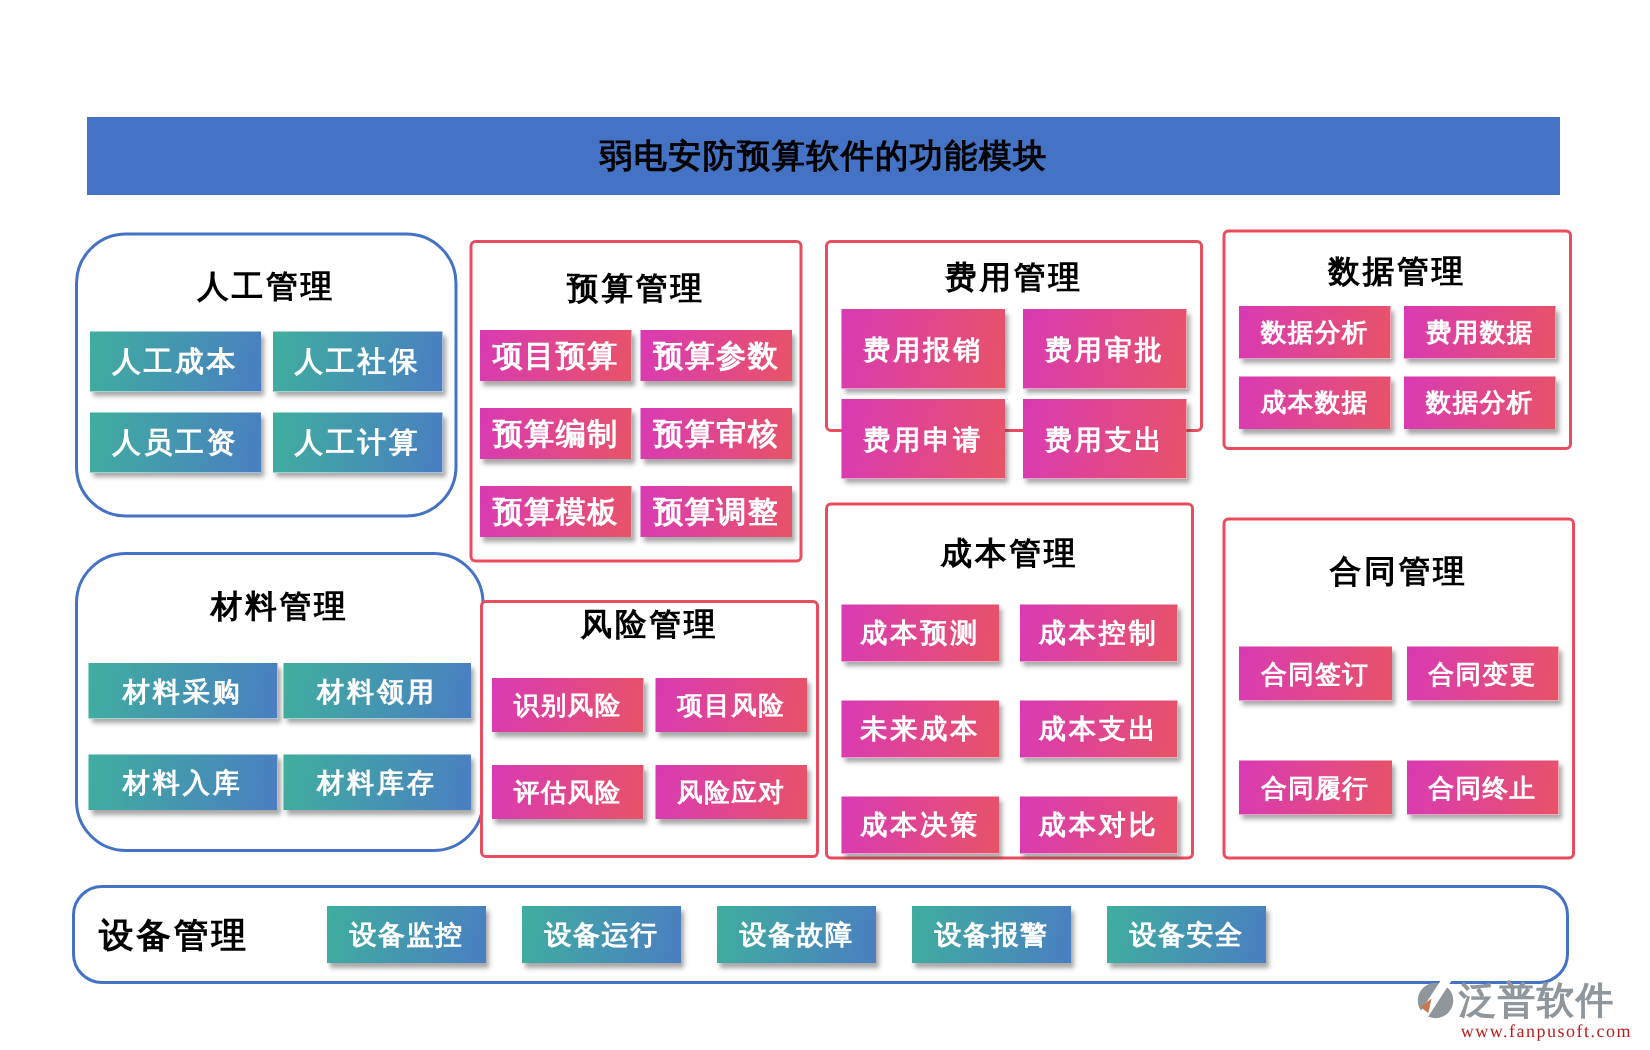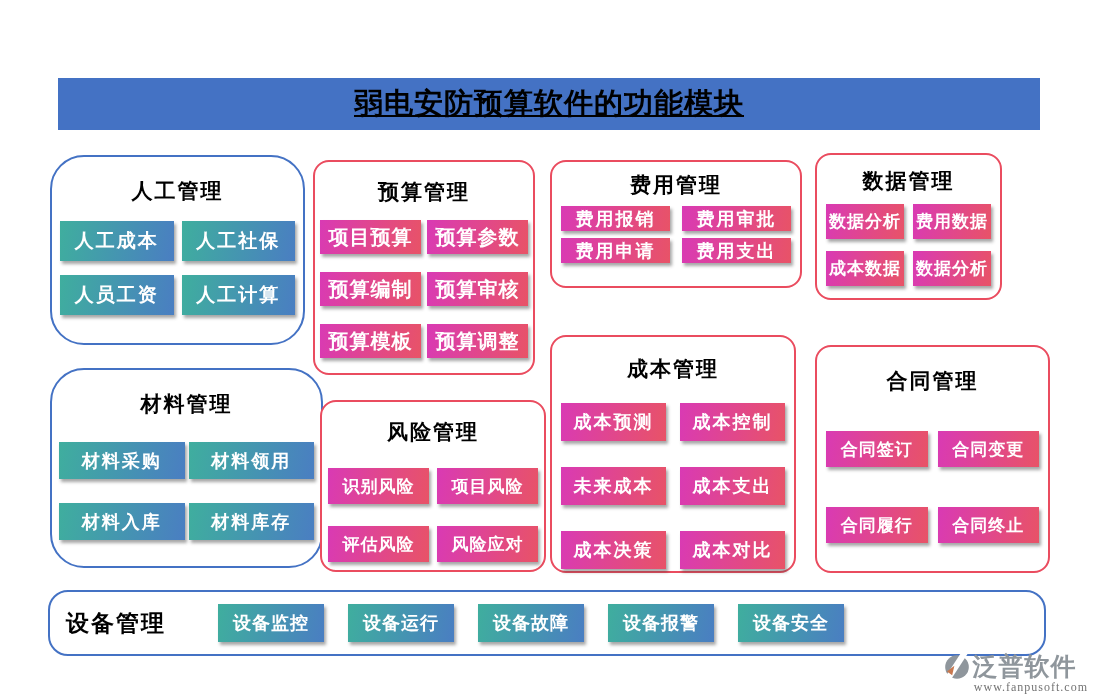--- a/index.html
+++ b/index.html
@@ -14,29 +14,29 @@
     font-family:"Liberation Serif","DejaVu Serif",serif;
   }
 
   
   .banner {
     position:absolute; left:58px; top:78px; width:982px; height:52px;
     background:var(--banner-bg,#4472c4);
     display:flex; align-items:center; justify-content:center;
   }
   .banner-title {
-    color:#000; font-size:29px; font-weight:bold; letter-spacing:1px;text-decoration:underline;
+    color:#000; font-size:22px; font-weight:bold; letter-spacing:1px;
   }
 
   
   .panel {
     position:absolute; background:#fff;
   }
   .panel.theme-blue  { border:2px solid var(--blue-border,#4472c4); border-radius:34px; }
-  .panel.theme-pink  { border:2px solid var(--pink-border,#ea4c5f); border-radius:16px; }
+  .panel.theme-pink  { border:2px solid var(--pink-border,#ea4c5f); border-radius:4px; }
   .panel-title {
     text-align:center; font-weight:bold; color:#000; font-size:21px; letter-spacing:2px;
   }
   .btn-grid {
     display:grid; grid-template-columns:1fr 1fr;
   }
   .chip {
     display:flex; align-items:center; justify-content:center;
     color:var(--btn-text,#fff); font-weight:bold; font-size:18px; letter-spacing:2px;
     border:none; cursor:pointer;
@@ -53,34 +53,34 @@
   .p-labor    .chip { height:40px; font-size:19px; }
 
   .p-budget   { left:313px; top:160px; width:222px; height:215px; }
   .p-budget   .panel-title { padding-top:16px; }
   .p-budget   .btn-grid { padding:14px 5px 0; gap:18px 6px; }
   .p-budget   .chip { height:34px; font-size:20px; letter-spacing:1px; }
 
   .p-expense  { left:550px; top:160px; width:252px; height:128px; }
   .p-expense  .panel-title { padding-top:9px; }
   .p-expense  .btn-grid { padding:7px 9px 0; gap:7px 12px; }
-  .p-expense  .chip { height:25px; font-size:18px; }
-
-  .p-data     { left:815px; top:153px; width:187px; height:147px; }
+  .p-expense  .chip { height:53px; font-size:18px; }
+
+  .p-data     { left:815px; top:153px; width:233px; height:147px; }
   .p-data     .panel-title { padding-top:12px; }
   .p-data     .btn-grid { padding:9px 9px 0; gap:12px 9px; }
   .p-data     .chip { height:35px; font-size:17px; letter-spacing:1px; }
 
   .p-material { left:50px;  top:368px; width:273px; height:200px; }
   .p-material .panel-title { padding-top:20px; }
   .p-material .btn-grid { padding:24px 7px 0; gap:24px 4px; }
   .p-material .chip { height:37px; font-size:18px; }
 
   .p-risk     { left:320px; top:400px; width:226px; height:172px; }
-  .p-risk     .panel-title { padding-top:16px; }
+  .p-risk     .panel-title { }
   .p-risk     .btn-grid { padding:22px 6px 0; gap:22px 8px; }
   .p-risk     .chip { height:36px; font-size:17px; letter-spacing:1px; }
 
   .p-cost     { left:550px; top:335px; width:246px; height:238px; }
   .p-cost     .panel-title { padding-top:18px; }
   .p-cost     .btn-grid { padding:20px 9px 12px; gap:26px 14px; }
   .p-cost     .chip { height:38px; font-size:18px; }
 
   .p-contract { left:815px; top:345px; width:235px; height:228px; }
   .p-contract .panel-title { padding-top:20px; }
@@ -100,21 +100,21 @@
   .device-buttons { display:flex; gap:24px; margin-left:52px; }
   .device-buttons .chip { width:106px; height:38px; font-size:18px; letter-spacing:1px; }
 
   
   .footer-logo {
     position:absolute; right:8px; top:650px; width:165px;
     display:flex; flex-direction:column; align-items:center;
   }
   .footer-row { display:flex; align-items:center; gap:2px; }
   .footer-brand { color:#8f969c; font-size:25px; font-weight:bold; letter-spacing:1px; }
-  .footer-url { color:#737373; font-size:12px; letter-spacing:1px; margin-top:-3px; align-self:flex-end; margin-right:4px; }
+  .footer-url { color:#b91c1c; font-size:12px; letter-spacing:1px; margin-top:-3px; align-self:flex-end; margin-right:4px; }
 </style>
 </head>
 <body>
 
 <div class="canvas" style="--banner-bg: #4472c4; --blue-border: #4472c4; --pink-border: #ea4c5f; --teal-a: #3fae9e; --teal-b: #4a7ec2; --pink-a: #d93ab4; --pink-b: #e85367; --btn-text: #ffffff;">
 
   <div class="banner">
     <div class="banner-title">弱电安防预算软件的功能模块</div>
   </div>
 

